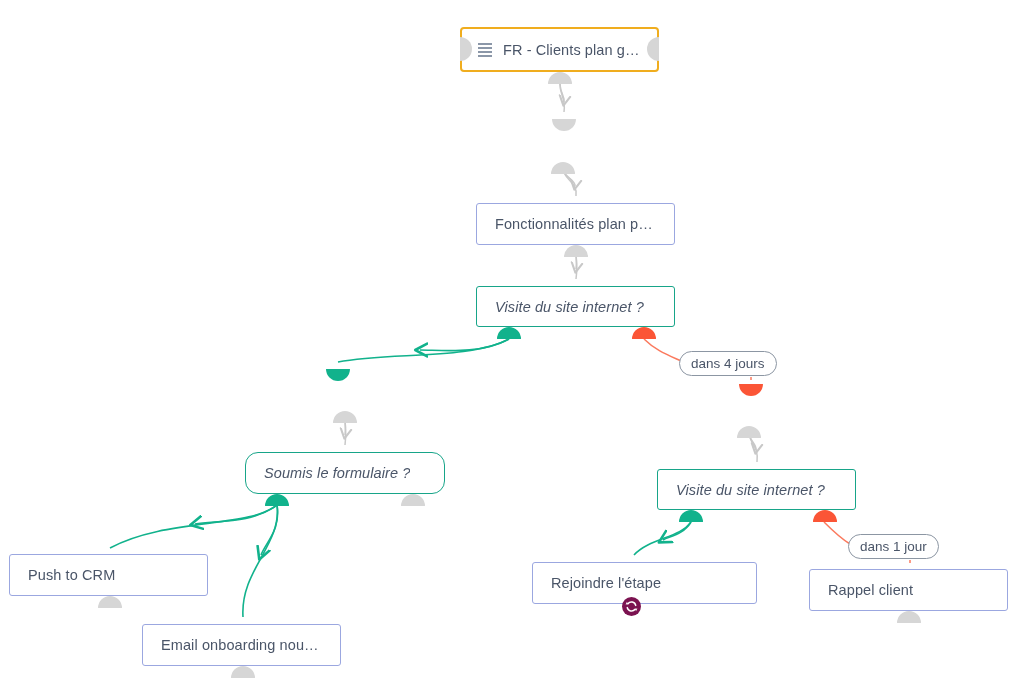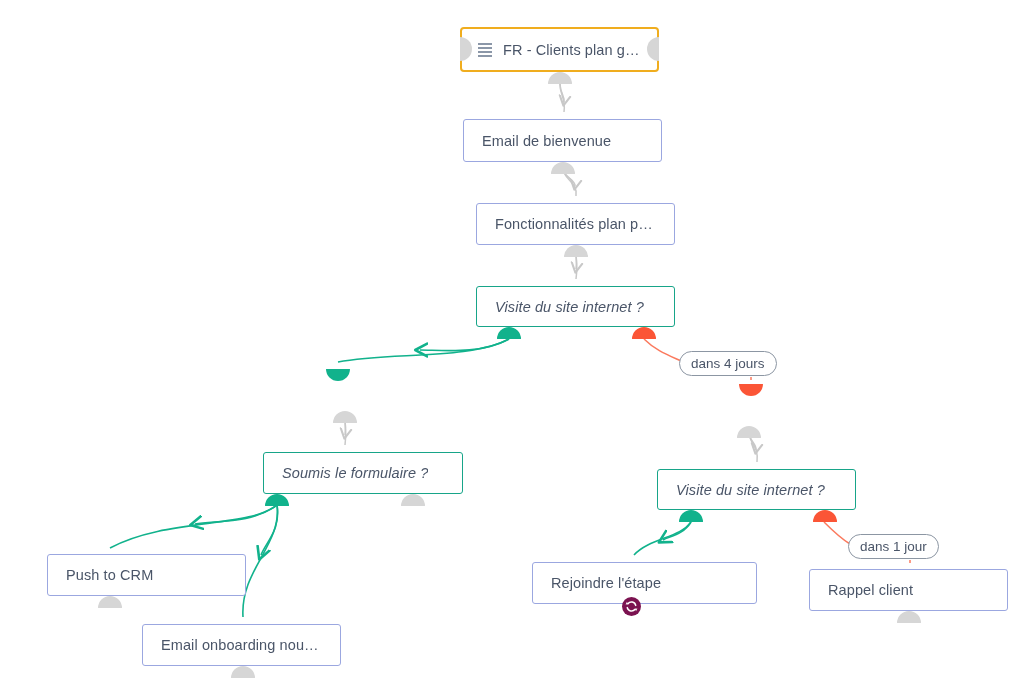--- a/index.html
+++ b/index.html
@@ -180,50 +180,47 @@
         <i></i>
         <i></i>
     </span>
     <span class="node-label">FR - Clients plan gratuit</span>
   </div>
   <div class="handle side-left" style="left:448px; top:37px;"></div>
   <div class="handle side-right" style="left:647px; top:37px;"></div>
   <div class="handle bottom gray" style="left:548px; top:72px;"></div>
 
   <div class="handle top gray" style="left:552px; top:107px;"></div>
-  <div class="node" style="left:463px; top:119px; width:199px; height:43px;">
-    <span class="node-label">Email de bienvenue</span>
-  </div>
   <div class="handle bottom gray" style="left:551px; top:162px;"></div>
 
   <div class="handle top gray" style="left:563px; top:191px;"></div>
   <div class="node" style="left:476px; top:203px; width:199px; height:42px;">
     <span class="node-label">Fonctionnalités plan payant</span>
   </div>
   <div class="handle bottom gray" style="left:564px; top:245px;"></div>
 
   <div class="handle top gray" style="left:564px; top:274px;"></div>
   <div class="node condition" style="left:476px; top:286px; width:199px; height:41px;">
     <span class="node-label">Visite du site internet ?</span>
   </div>
   <div class="handle bottom green" style="left:497px; top:327px;"></div>
   <div class="handle bottom orange" style="left:632px; top:327px;"></div>
 
   <div class="handle top green" style="left:326px; top:357px;"></div>
   <div class="handle bottom gray" style="left:333px; top:411px;"></div>
 
   <div class="handle top gray" style="left:333px; top:440px;"></div>
-  <div class="node condition" style="left:263px; top:452px; width:200px; height:42px;">
+  <div class="node condition" style="left:245px; top:452px; width:200px; height:42px;border-radius:13px;">
     <span class="node-label">Soumis le formulaire ?</span>
   </div>
   <div class="handle bottom green" style="left:265px; top:494px;"></div>
   <div class="handle bottom gray" style="left:401px; top:494px;"></div>
 
   <div class="handle top green" style="left:98px; top:542px;"></div>
-  <div class="node" style="left:9px; top:554px; width:199px; height:42px;margin-left:38px;">
+  <div class="node" style="left:9px; top:554px; width:199px; height:42px;">
     <span class="node-label">Push to CRM</span>
   </div>
   <div class="handle bottom gray" style="left:98px; top:596px;"></div>
 
   <div class="handle top green" style="left:231px; top:612px;"></div>
   <div class="node" style="left:142px; top:624px; width:199px; height:42px;">
     <span class="node-label">Email onboarding nouvea…</span>
   </div>
   <div class="handle bottom gray" style="left:231px; top:666px;"></div>
 

